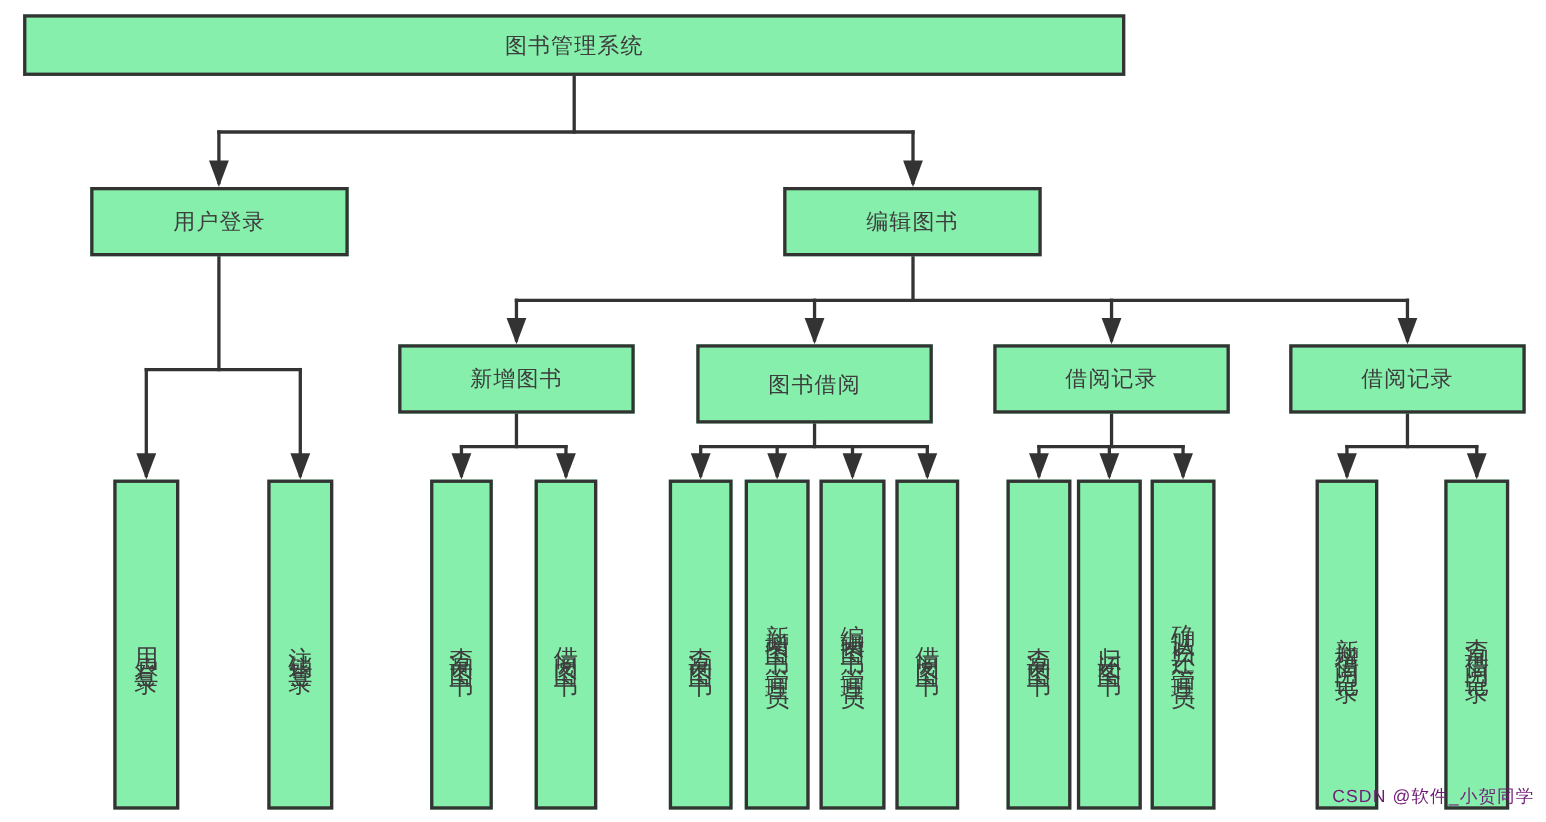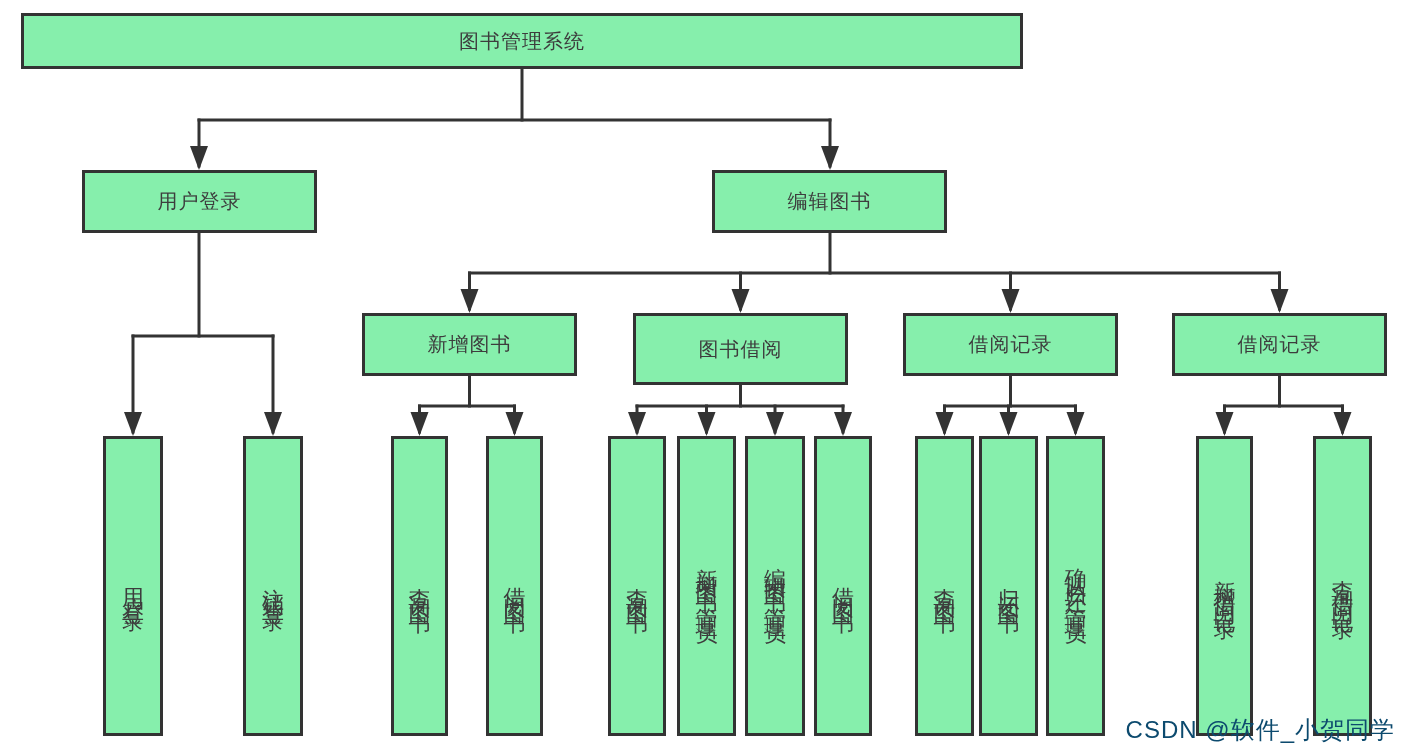--- a/index.html
+++ b/index.html
@@ -44,22 +44,22 @@
     text-orientation: mixed;
     font-size: 22px;
     letter-spacing: 8px;
     line-height: 1;
     color: #3d3d3d;
   }
   .watermark {
     position: absolute;
     top: 714px;
     right: 10px;
-    font-size: 24px;
-    color: #0c4a6e;
+    font-size: 16px;
+    color: #701a75;
     letter-spacing: 1px;
     white-space: nowrap;
   }
 </style>
 </head>
 <body>
 
 <div class="canvas">
 
   <svg class="connectors" viewBox="0 0 1405 747" xmlns="http://www.w3.org/2000/svg">

